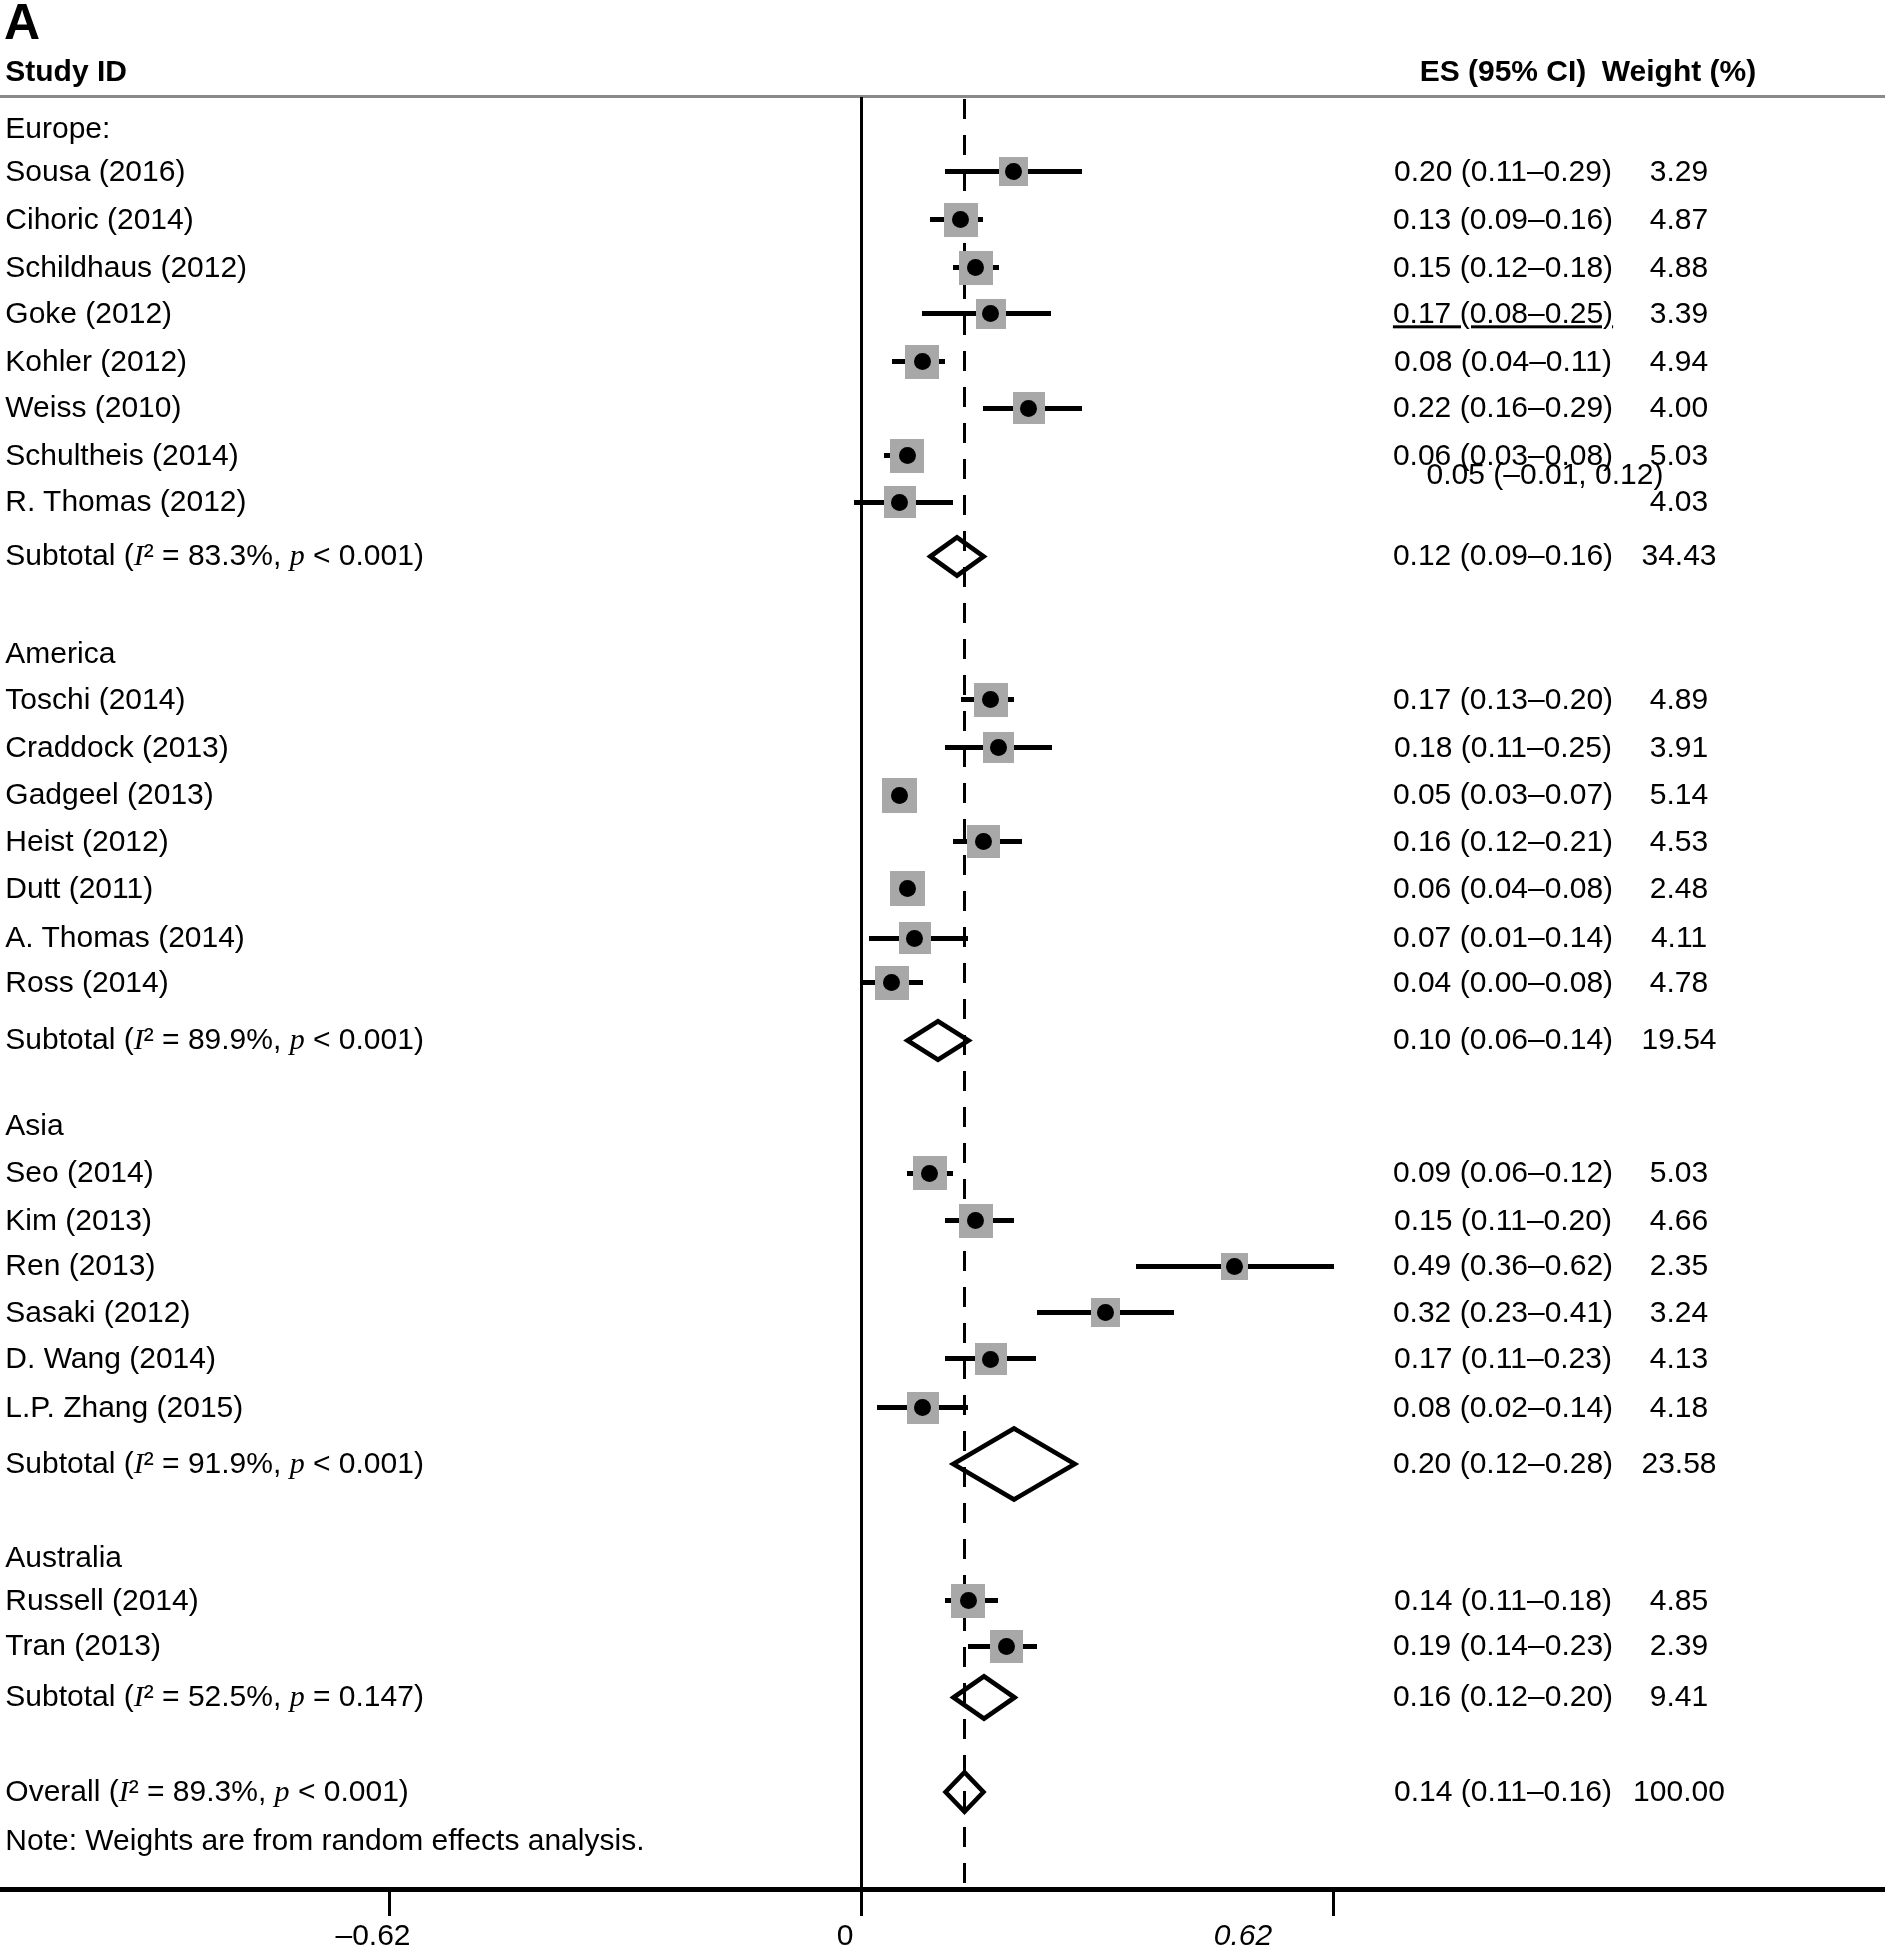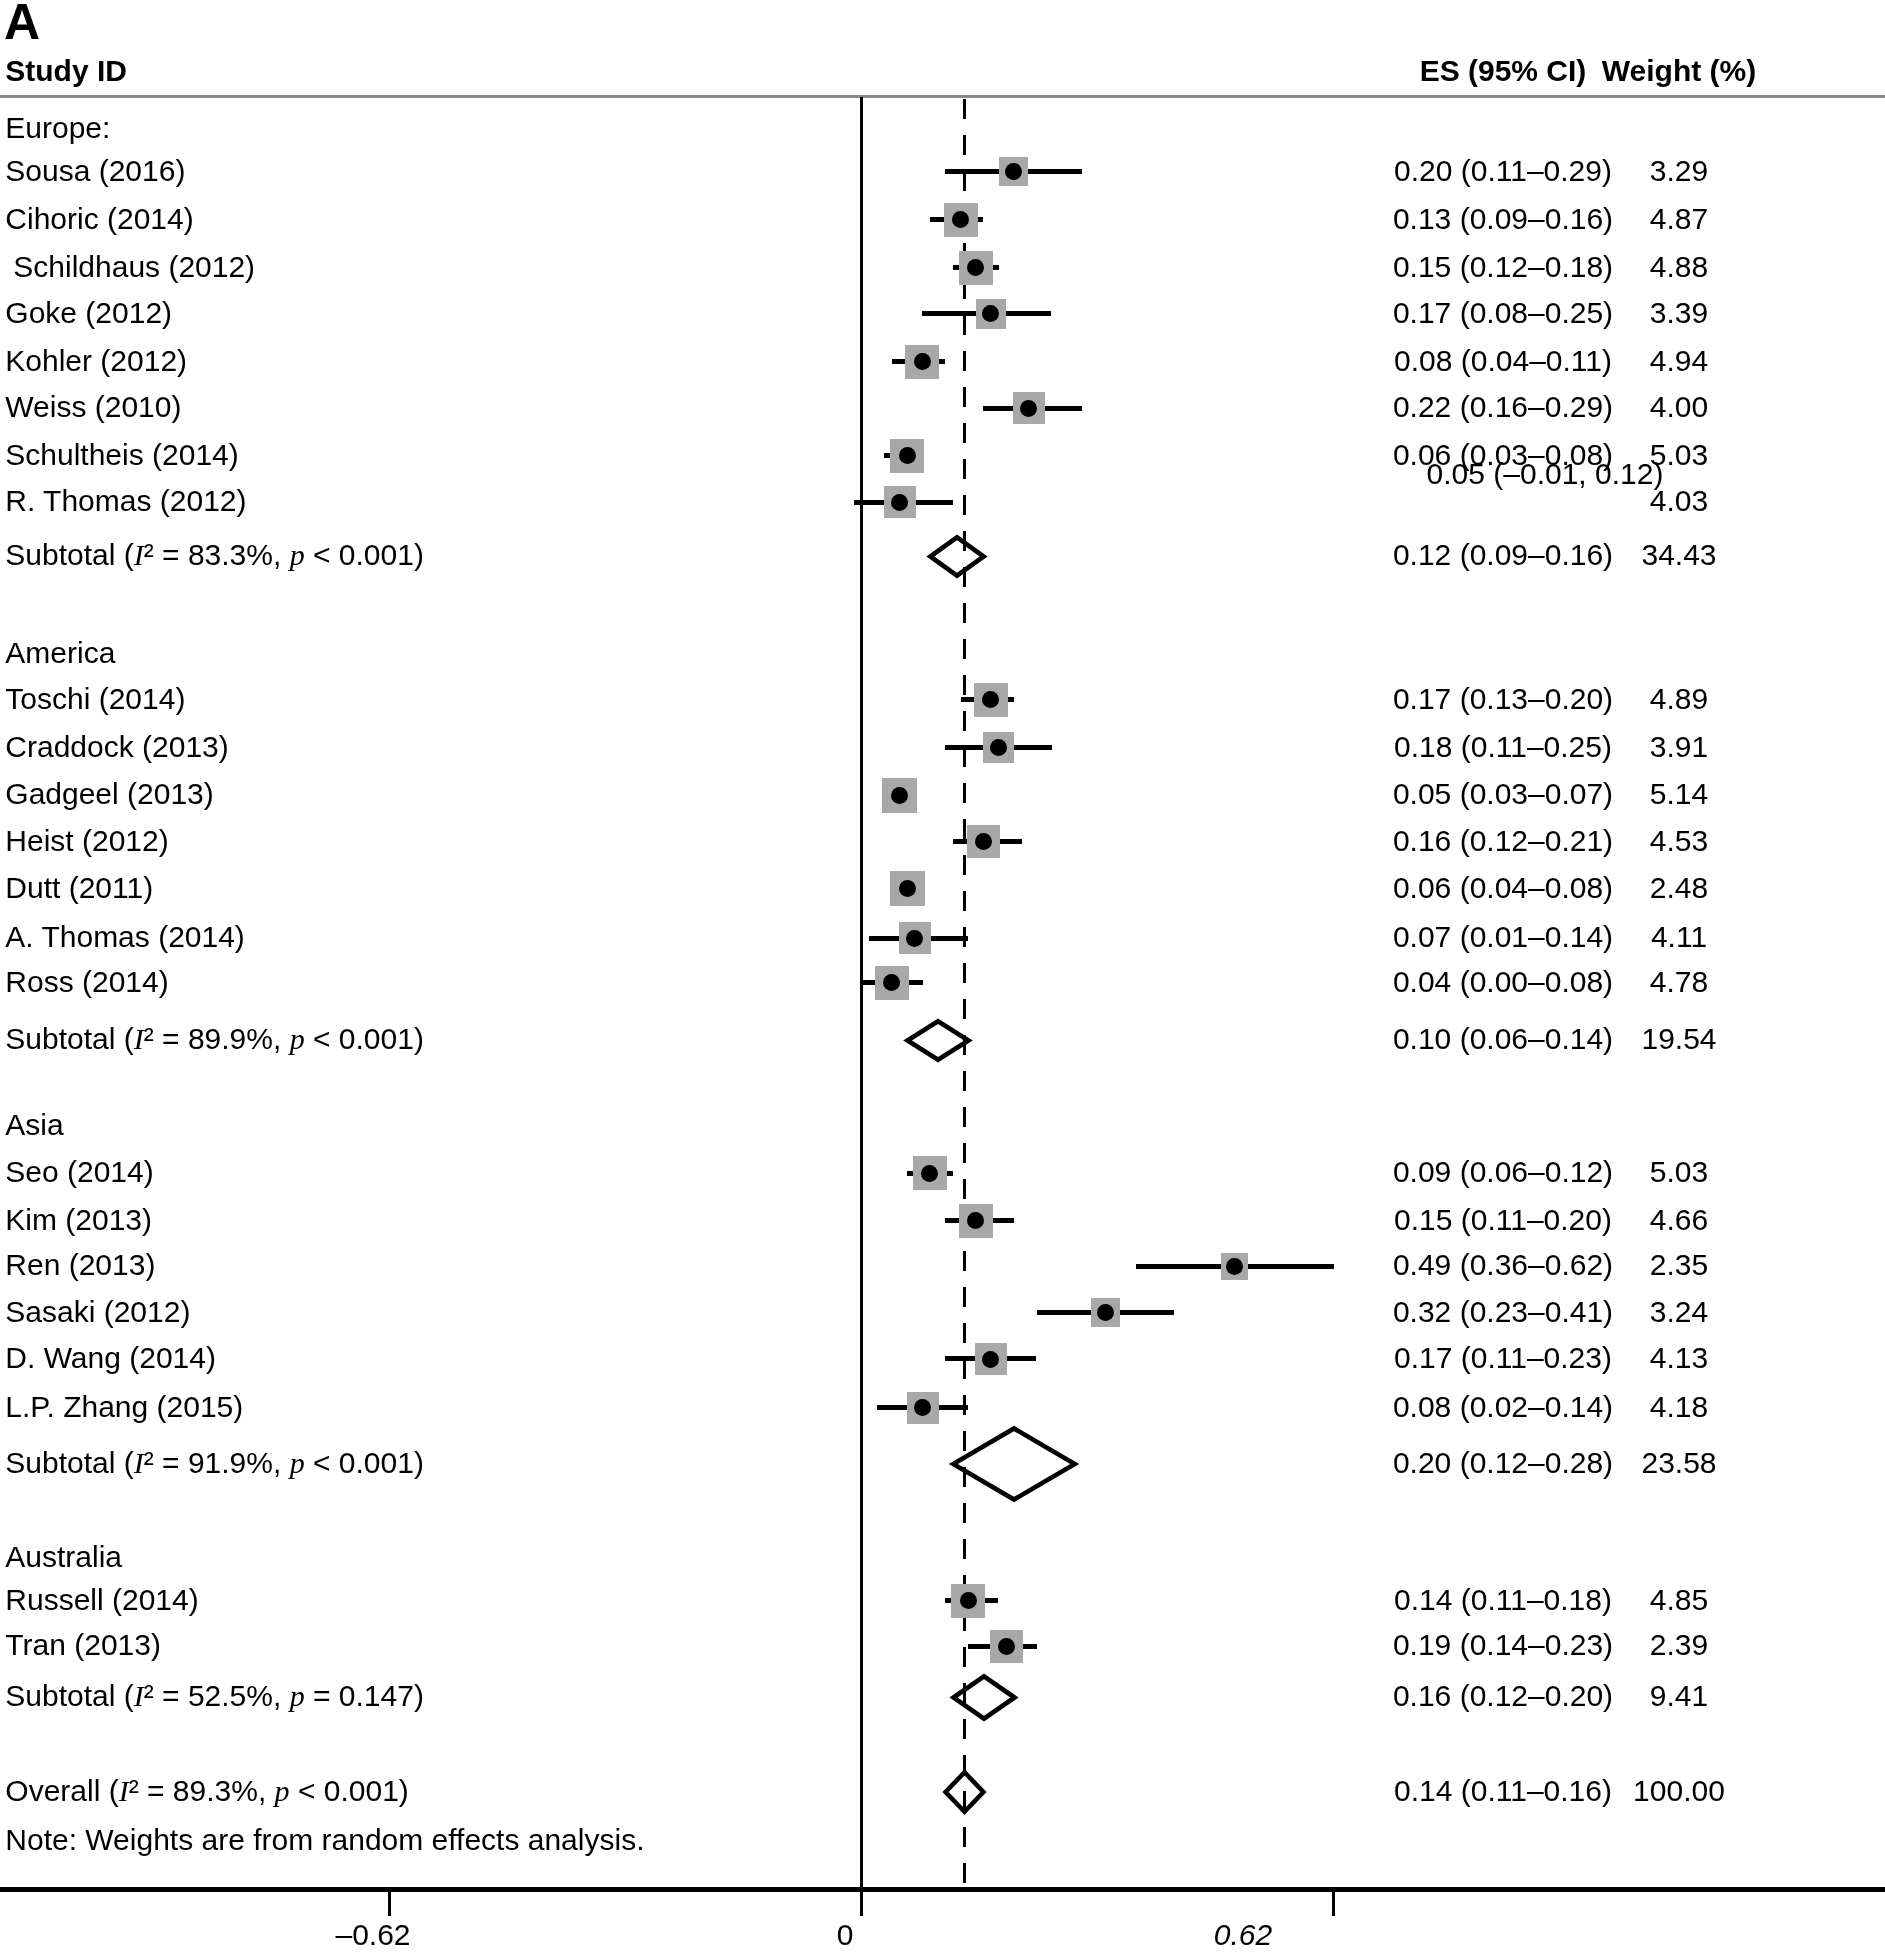--- a/index.html
+++ b/index.html
@@ -55,33 +55,33 @@
 </div>
       <div>
   <span class="abs row-label" style="top: 220px;">Cihoric (2014)</span>
   <span class="abs ci-line" style="left: 930px; top: 217px; width: 53px;"></span>
   <span class="abs sq" style="left: 944px; top: 203px; width: 34px; height: 34px;"></span>
   <span class="abs dot" style="left: 952px; top: 211px; width: 17px; height: 17px;"></span>
   <span class="abs es-val" style="left: 1503px; top: 220px;">0.13 (0.09–0.16)</span>
   <span class="abs wt-val" style="left: 1679px; top: 220px;">4.87</span>
 </div>
       <div>
-  <span class="abs row-label" style="top: 268px; margin-left: 8px;">Schildhaus (2012)</span>
+  <span class="abs row-label" style="top: 268px;">Schildhaus (2012)</span>
   <span class="abs ci-line" style="left: 953px; top: 265px; width: 46px;"></span>
   <span class="abs sq" style="left: 959px; top: 251px; width: 34px; height: 34px;"></span>
   <span class="abs dot" style="left: 967px; top: 259px; width: 17px; height: 17px;"></span>
   <span class="abs es-val" style="left: 1503px; top: 268px;">0.15 (0.12–0.18)</span>
   <span class="abs wt-val" style="left: 1679px; top: 268px;">4.88</span>
 </div>
       <div>
   <span class="abs row-label" style="top: 314px;">Goke (2012)</span>
   <span class="abs ci-line" style="left: 922px; top: 311px; width: 129px;"></span>
   <span class="abs sq" style="left: 976px; top: 299px; width: 30px; height: 30px;"></span>
   <span class="abs dot" style="left: 982px; top: 305px; width: 17px; height: 17px;"></span>
-  <span class="abs es-val" style="left: 1503px; top: 314px;">0.17 (0.08–0.25)</span>
+  <span class="abs es-val" style="left: 1503px; top: 314px; text-decoration: underline;">0.17 (0.08–0.25)</span>
   <span class="abs wt-val" style="left: 1679px; top: 314px;">3.39</span>
 </div>
       <div>
   <span class="abs row-label" style="top: 362px;">Kohler (2012)</span>
   <span class="abs ci-line" style="left: 892px; top: 359px; width: 53px;"></span>
   <span class="abs sq" style="left: 905px; top: 345px; width: 34px; height: 34px;"></span>
   <span class="abs dot" style="left: 914px; top: 353px; width: 17px; height: 17px;"></span>
   <span class="abs es-val" style="left: 1503px; top: 362px;">0.08 (0.04–0.11)</span>
   <span class="abs wt-val" style="left: 1679px; top: 362px;">4.94</span>
 </div>

